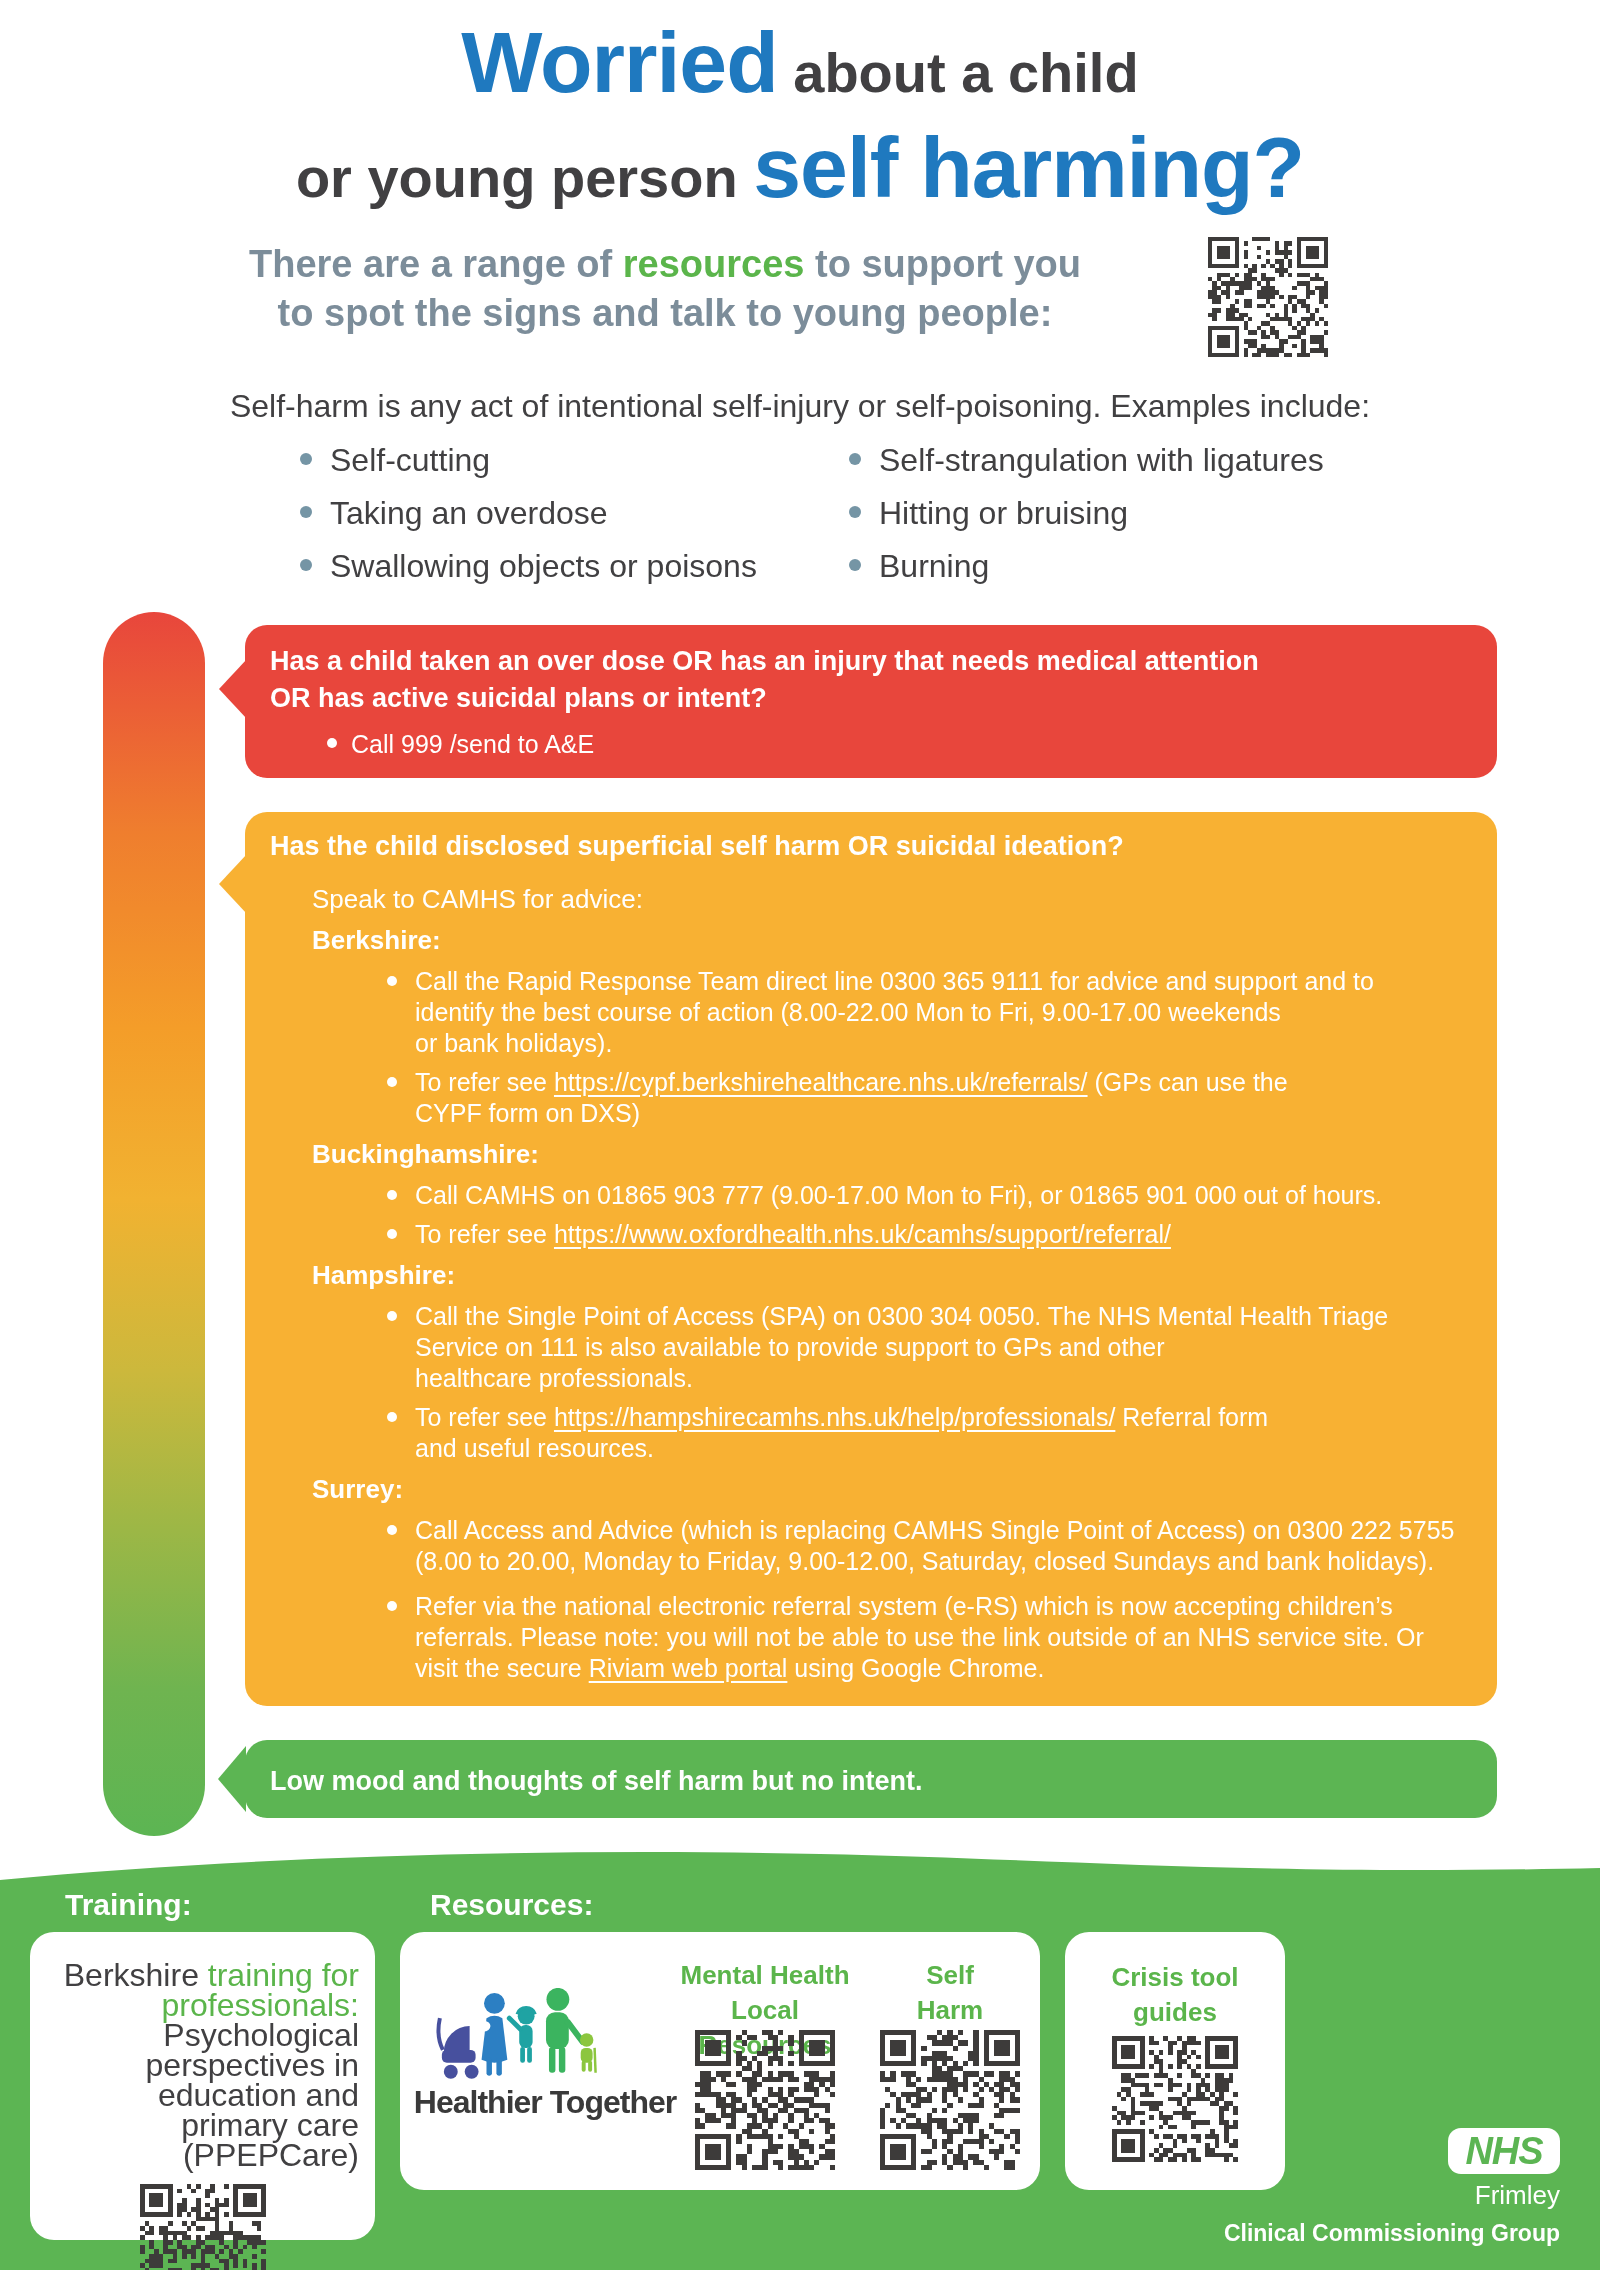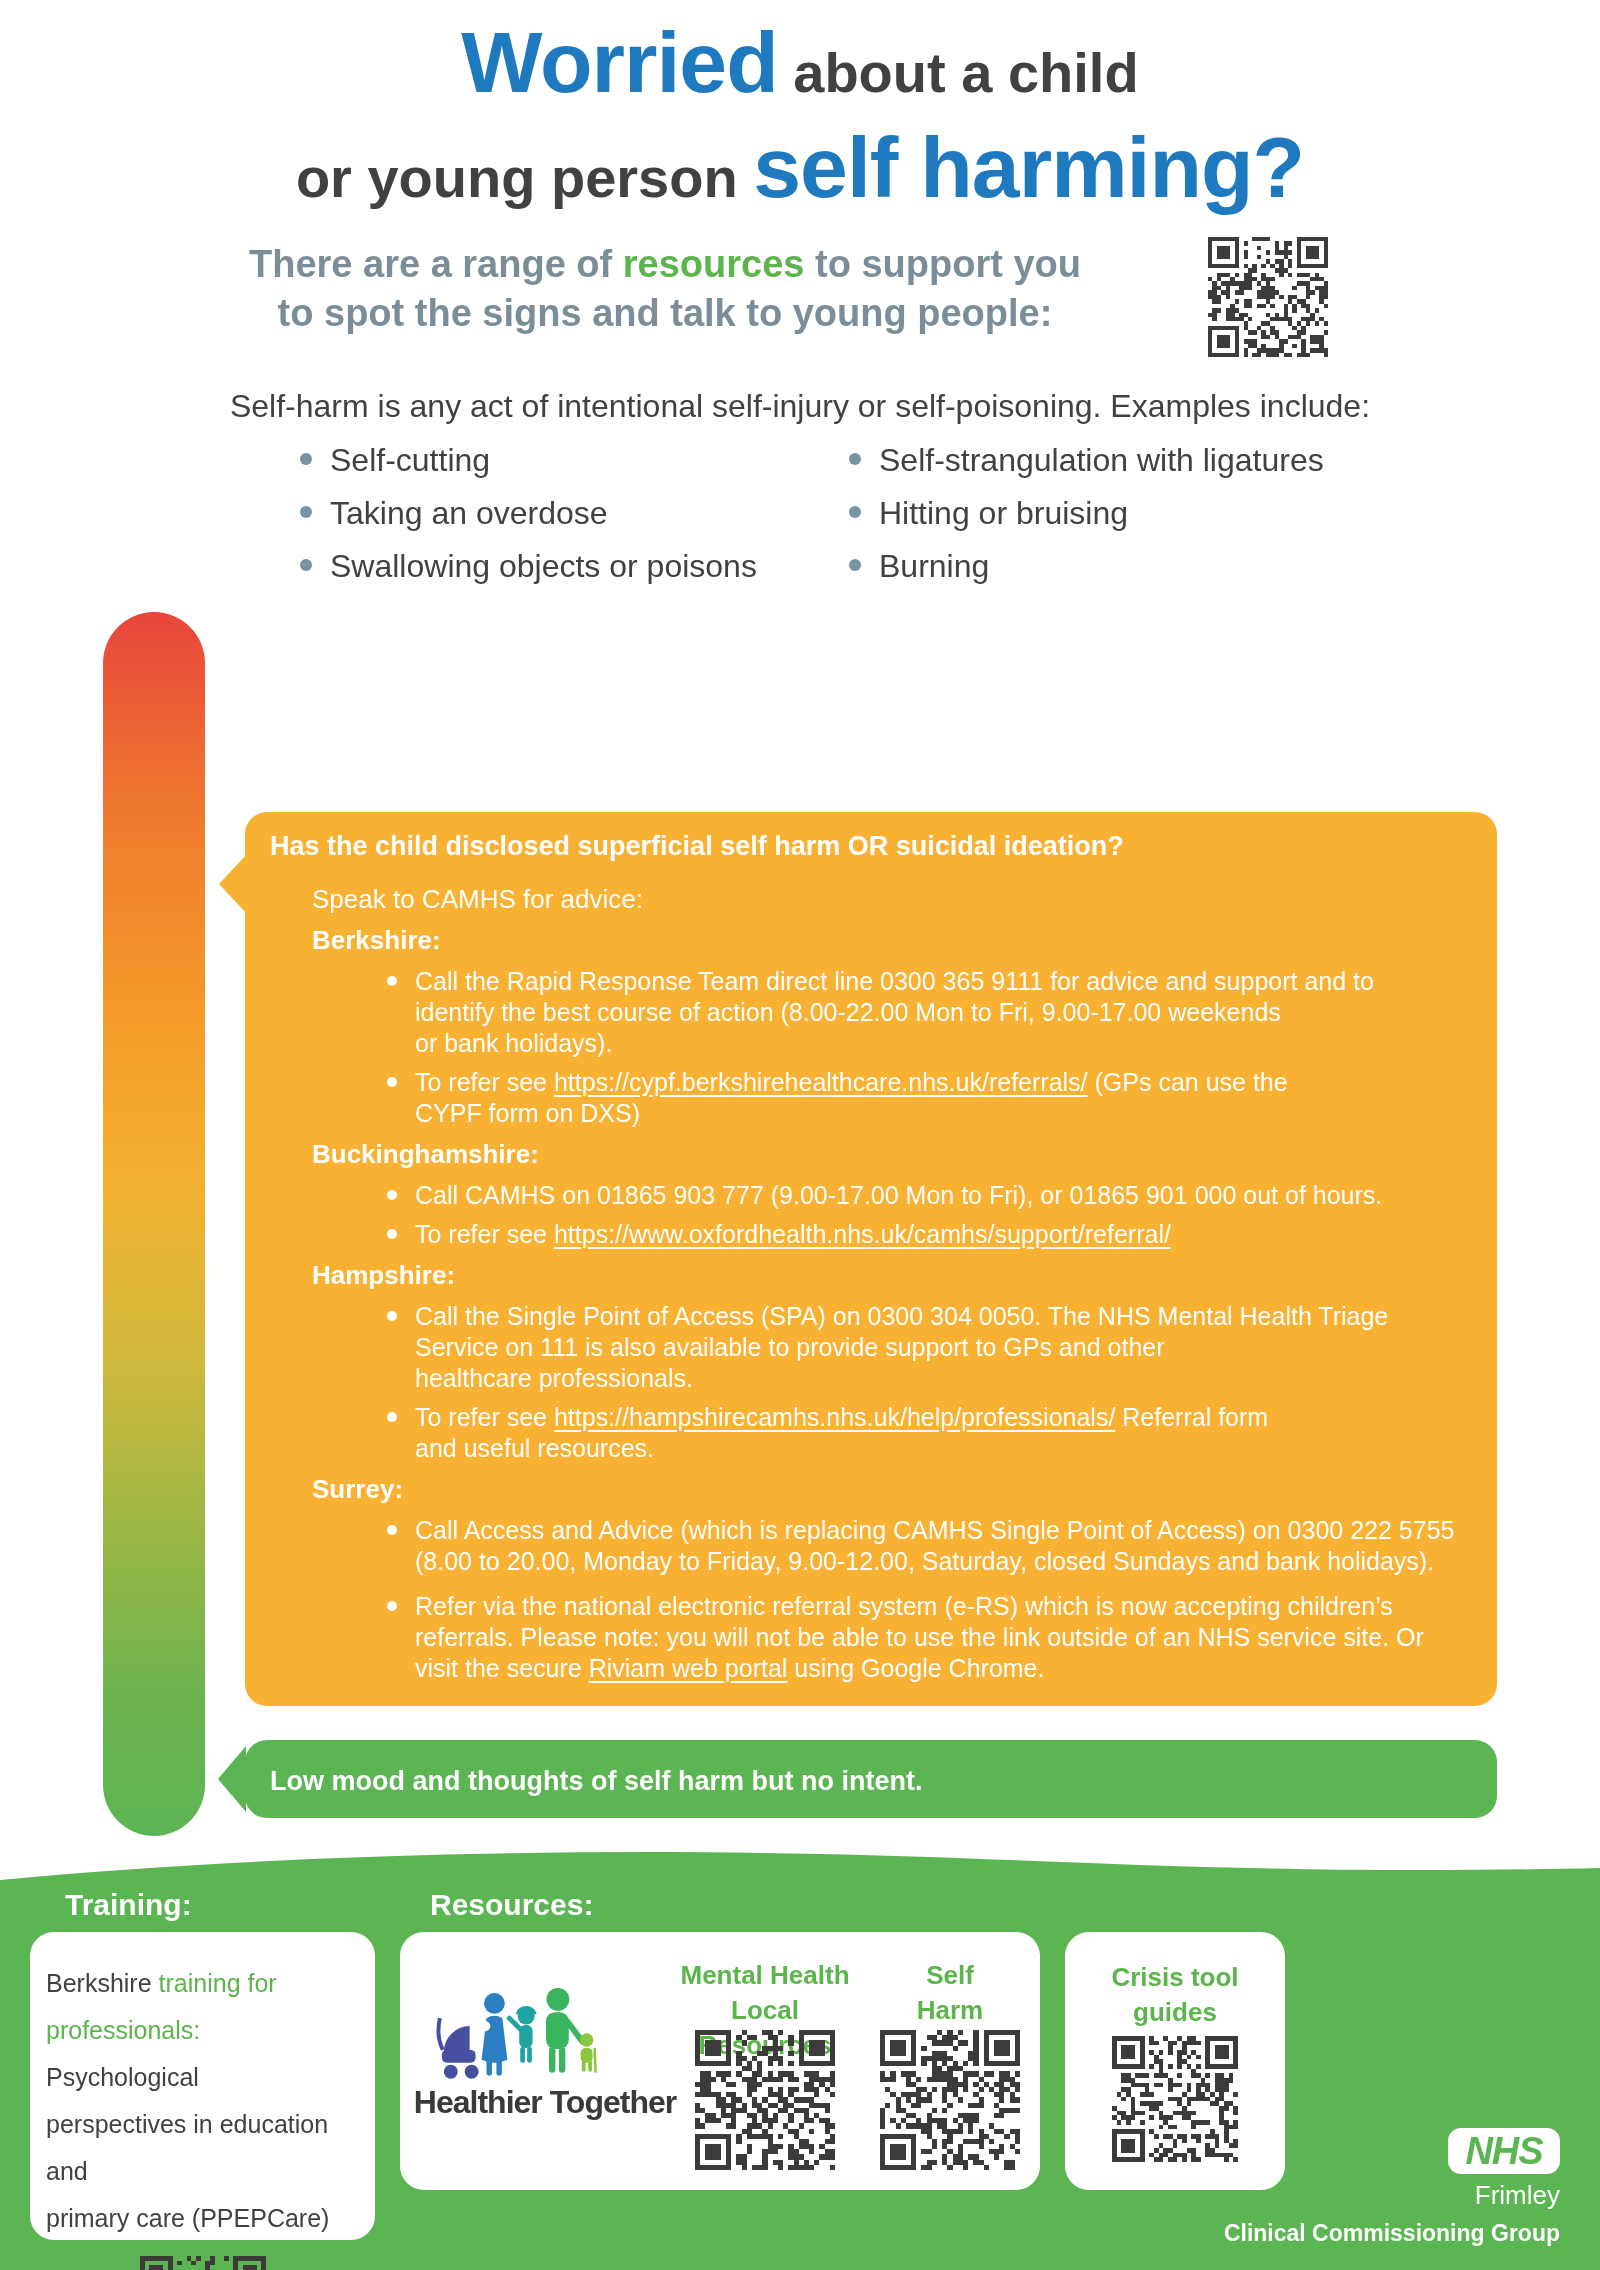--- a/index.html
+++ b/index.html
@@ -56,21 +56,21 @@
   .mt{margin-top:14px;}
 
   
   .wave{position:absolute;left:0;top:1848px;width:1600px;height:72px;}
   .footer-rect{position:absolute;left:0;top:1916px;width:1600px;height:354px;background:var(--green);}
   .f-head{position:absolute;font-size:30px;font-weight:bold;color:#fff;}
   .f-head-training{left:65px;top:1888px;}
   .f-head-resources{left:430px;top:1888px;}
   .card{position:absolute;background:#fff;border-radius:24px;}
   .card-training{left:30px;top:1932px;width:345px;height:308px;display:flex;flex-direction:column;align-items:center;padding:28px 16px 0;}
-  .t-text{font-size:25px;line-height:47px;text-align:left;color:var(--dark);white-space:pre-line;}
+  .t-text{font-size:32px;line-height:30px;text-align:right;color:var(--dark);white-space:pre-line;}
   .t-text .grn{color:var(--accentgreen);}
   .qr-training{width:126px;height:126px;margin-top:14px;}
   .card-resources{left:400px;top:1932px;width:640px;height:258px;}
   .ht-logo{position:absolute;left:26px;top:56px;width:238px;height:100px;}
   .ht-text{position:absolute;left:8px;top:152px;width:274px;text-align:center;font-size:32px;font-weight:bold;color:#3a3a3a;letter-spacing:-1px;}
   .g-label{position:absolute;font-size:26px;line-height:35px;font-weight:bold;color:var(--accentgreen);text-align:center;white-space:pre-line;}
   .lbl-mh{left:265px;top:26px;width:200px;}
   .lbl-sh{left:450px;top:26px;width:200px;}
   .qr-mh{position:absolute;left:295px;top:98px;width:140px;height:140px;}
   .qr-sh{position:absolute;left:480px;top:98px;width:140px;height:140px;}
@@ -452,20 +452,26 @@
     <div class="ibul"><span class="idot"></span><span>Swallowing objects or poisons</span></div>
   </div>
   <div class="blist blist-right">
     <div class="ibul"><span class="idot"></span><span>Self-strangulation with ligatures</span></div>
     <div class="ibul"><span class="idot"></span><span>Hitting or bruising</span></div>
     <div class="ibul"><span class="idot"></span><span>Burning</span></div>
   </div>
 
   <div class="bar"></div>
 
+  <div class="box box-red">
+    <span class="tail"></span>
+    <div class="box-title">Has a child taken an over dose OR has an injury that needs medical attention
+OR has active suicidal plans or intent?</div>
+    <div class="b b-red">Call 999 /send to A&amp;E</div>
+  </div>
 
   <div class="box box-amber">
     <span class="tail"></span>
     <div class="box-title amber-title">Has the child disclosed superficial self harm OR suicidal ideation?</div>
     <div class="intro-line">Speak to CAMHS for advice:</div>
 
     <div class="sec-label">Berkshire:</div>
     <div class="b">Call the Rapid Response Team direct line 0300 365 9111 for advice and support and to
 identify the best course of action (8.00-22.00 Mon to Fri, 9.00-17.00 weekends
 or bank holidays).</div>

